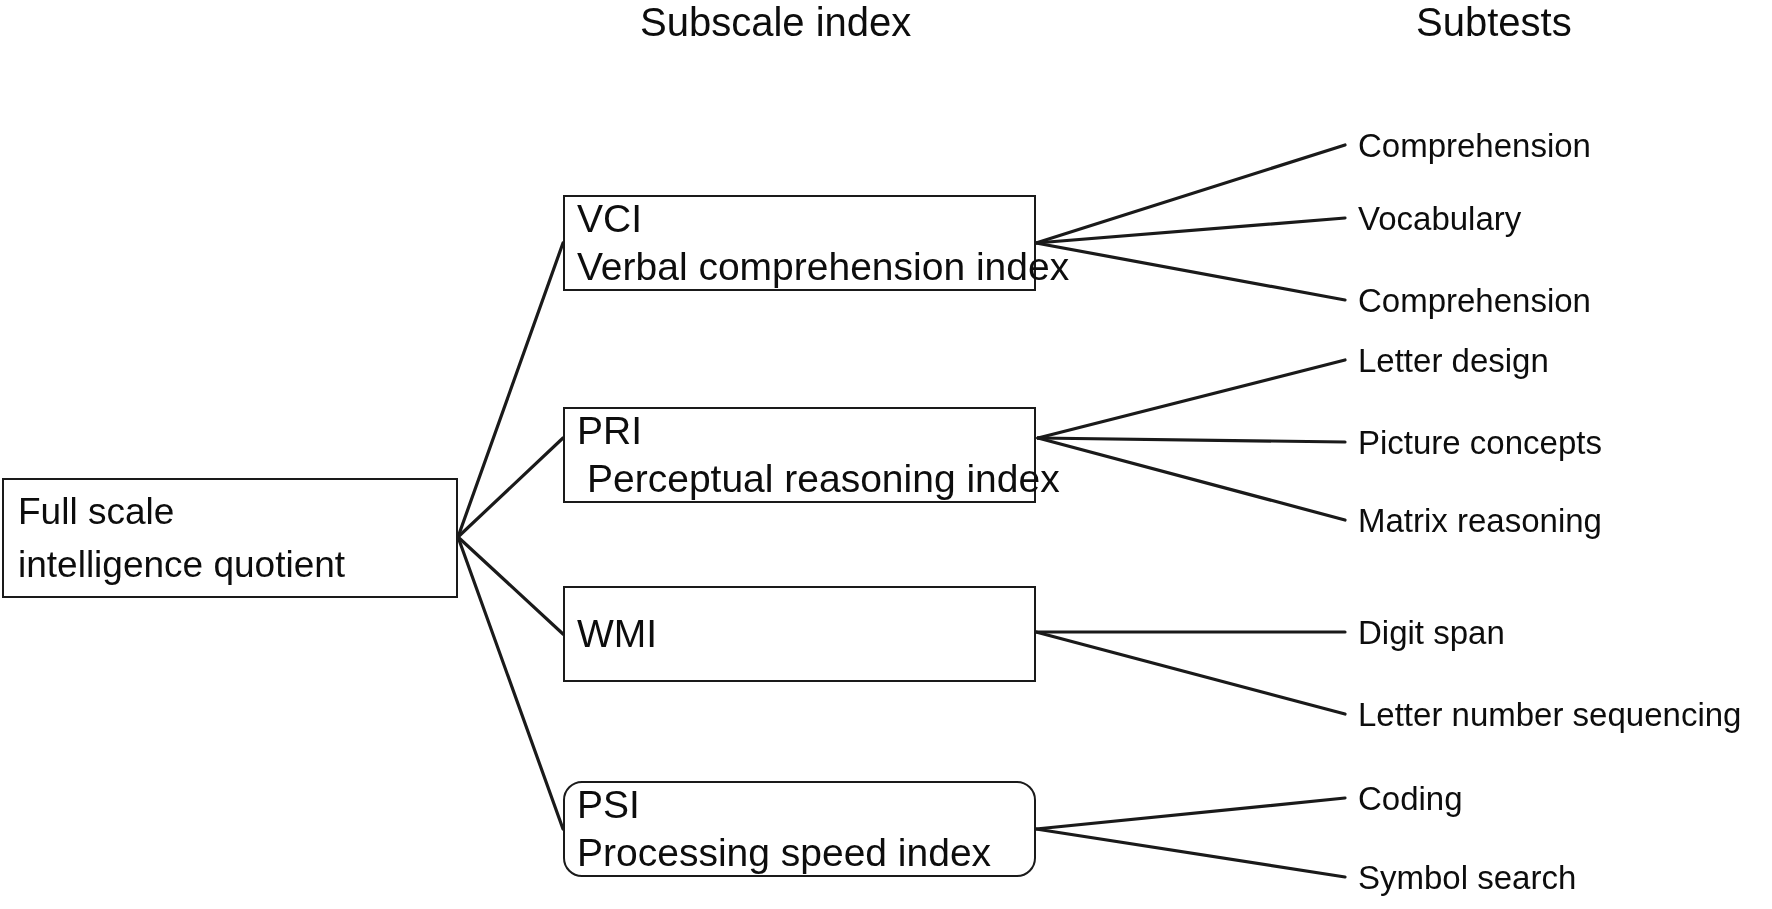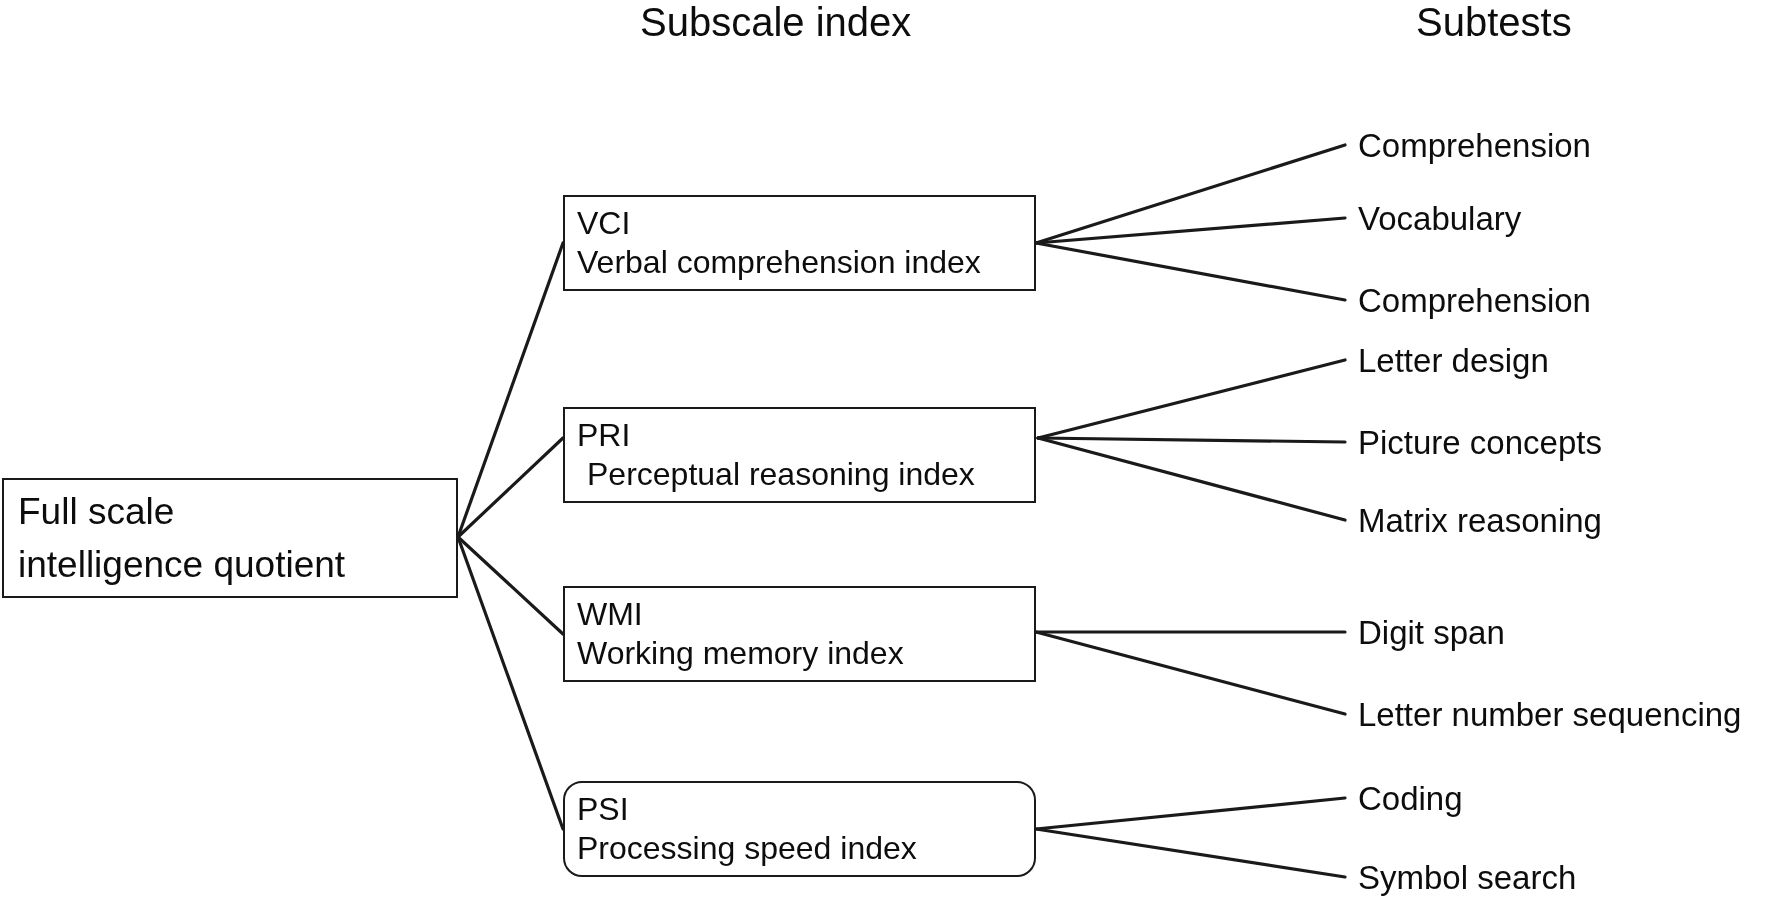--- a/index.html
+++ b/index.html
@@ -39,21 +39,21 @@
     position: absolute;
     box-sizing: border-box;
     border: 2px solid #1a1a1a;
     background: #ffffff;
     display: flex;
     flex-direction: column;
     justify-content: center;
   }
   .node-box .line1,
   .node-box .line2 {
-    font-size: 32px;
+    font-size: 39px;
     line-height: 1.22;
     white-space: nowrap;
     color: #0d0d0d;
   }
   #box-fsiq {
     left: 2px; top: 478px; width: 456px; height: 120px;
     padding-left: 14px;
     gap: 8px;
   }
   #box-fsiq .line1, #box-fsiq .line2 { font-size: 37px; }
@@ -116,21 +116,20 @@
     <div class="line2">Verbal comprehension index</div>
   </div>
 
   <div class="node-box" id="box-pri">
     <div class="line1">PRI</div>
     <div class="line2">Perceptual reasoning index</div>
   </div>
 
   <div class="node-box" id="box-wmi">
     <div class="line1">WMI</div>
-    <div class="line2">Working memory index</div>
   </div>
 
   <div class="node-box" id="box-psi">
     <div class="line1">PSI</div>
     <div class="line2">Processing speed index</div>
   </div>
 
   <div class="leaf-label" style="top:145px">Comprehension</div>
   <div class="leaf-label" style="top:218px">Vocabulary</div>
   <div class="leaf-label" style="top:300px">Comprehension</div>

